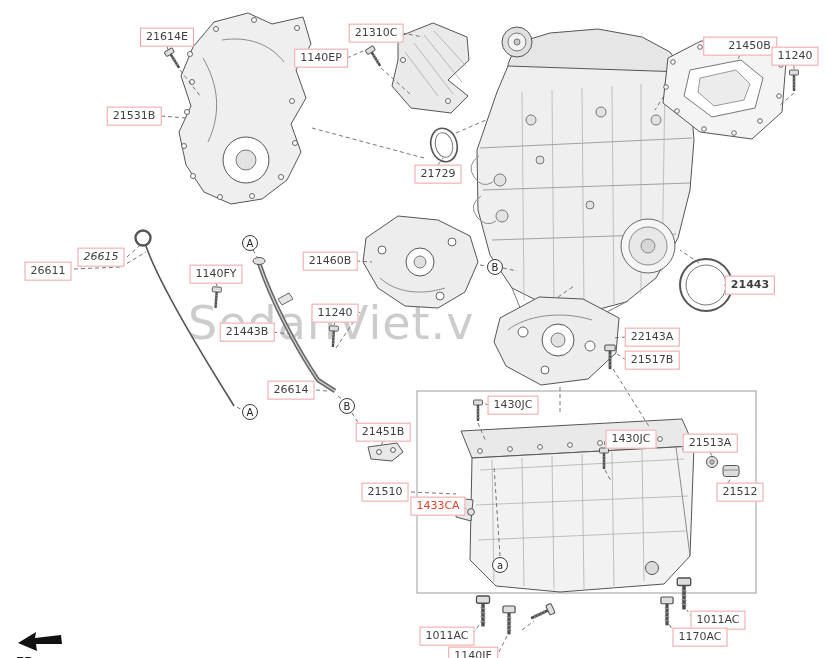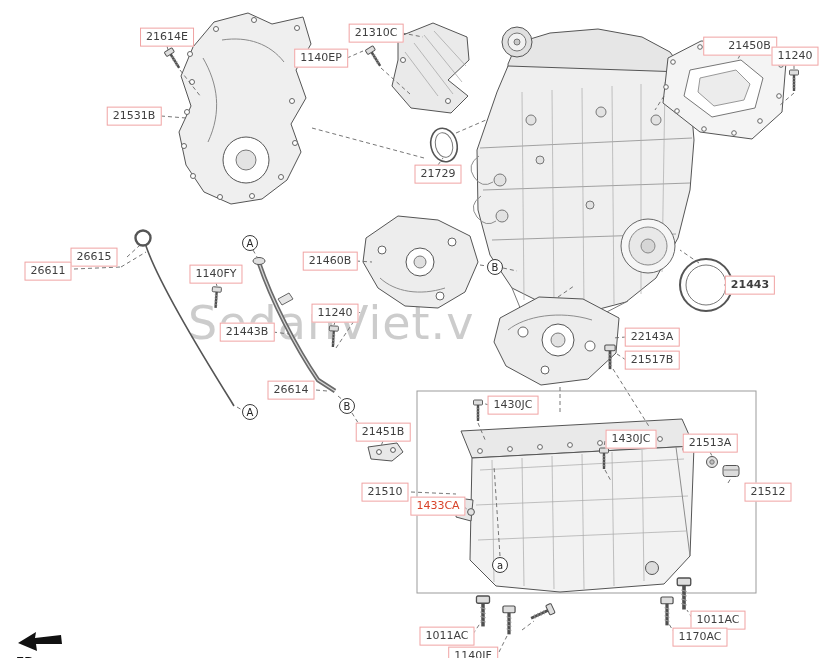--- a/index.html
+++ b/index.html
@@ -249,36 +249,36 @@
   </svg>
 
   <div id="label-layer">
       <div class="part-label" style="left: 167px; top: 37px;">21614E</div>
       <div class="part-label" style="left: 376px; top: 33px;">21310C</div>
       <div class="part-label" style="left: 321px; top: 58px;">1140EP</div>
       <div class="part-label" style="left: 740px; top: 46px; padding-left: 24px;">21450B</div>
       <div class="part-label" style="left: 795px; top: 56px;">11240</div>
       <div class="part-label" style="left: 134px; top: 116px;">21531B</div>
       <div class="part-label" style="left: 438px; top: 174px;">21729</div>
-      <div class="part-label" style="left: 94px; top: 257px;">26615</div>
+      <div class="part-label" style="left: 101px; top: 257px; font-style: italic;">26615</div>
       <div class="part-label" style="left: 48px; top: 271px;">26611</div>
       <div class="part-label" style="left: 216px; top: 274px;">1140FY</div>
       <div class="part-label" style="left: 330px; top: 261px;">21460B</div>
       <div class="part-label" style="left: 335px; top: 313px;">11240</div>
       <div class="part-label" style="left: 247px; top: 332px;">21443B</div>
       <div class="part-label" style="left: 652px; top: 337px;">22143A</div>
       <div class="part-label" style="left: 652px; top: 360px;">21517B</div>
       <div class="part-label" style="left: 750px; top: 285px; font-weight: bold;">21443</div>
       <div class="part-label" style="left: 291px; top: 390px;">26614</div>
       <div class="part-label" style="left: 513px; top: 405px;">1430JC</div>
       <div class="part-label" style="left: 383px; top: 432px;">21451B</div>
       <div class="part-label" style="left: 631px; top: 439px;">1430JC</div>
       <div class="part-label" style="left: 710px; top: 443px;">21513A</div>
       <div class="part-label" style="left: 385px; top: 492px;">21510</div>
-      <div class="part-label" style="left: 768px; top: 492px;">21512</div>
+      <div class="part-label" style="left: 740px; top: 492px;">21512</div>
       <div class="part-label highlight" style="left: 438px; top: 506px;">1433CA</div>
       <div class="part-label" style="left: 447px; top: 636px;">1011AC</div>
       <div class="part-label" style="left: 473px; top: 656px;">1140JF</div>
       <div class="part-label" style="left: 545px; top: 632px; margin-top: 39px;">21515</div>
       <div class="part-label" style="left: 718px; top: 620px;">1011AC</div>
       <div class="part-label" style="left: 700px; top: 637px;">1170AC</div>
       <div class="callout-marker" style="left: 250px; top: 243px;">A</div>
       <div class="callout-marker" style="left: 495px; top: 267px;">B</div>
       <div class="callout-marker" style="left: 250px; top: 412px;">A</div>
       <div class="callout-marker" style="left: 347px; top: 406px;">B</div>

